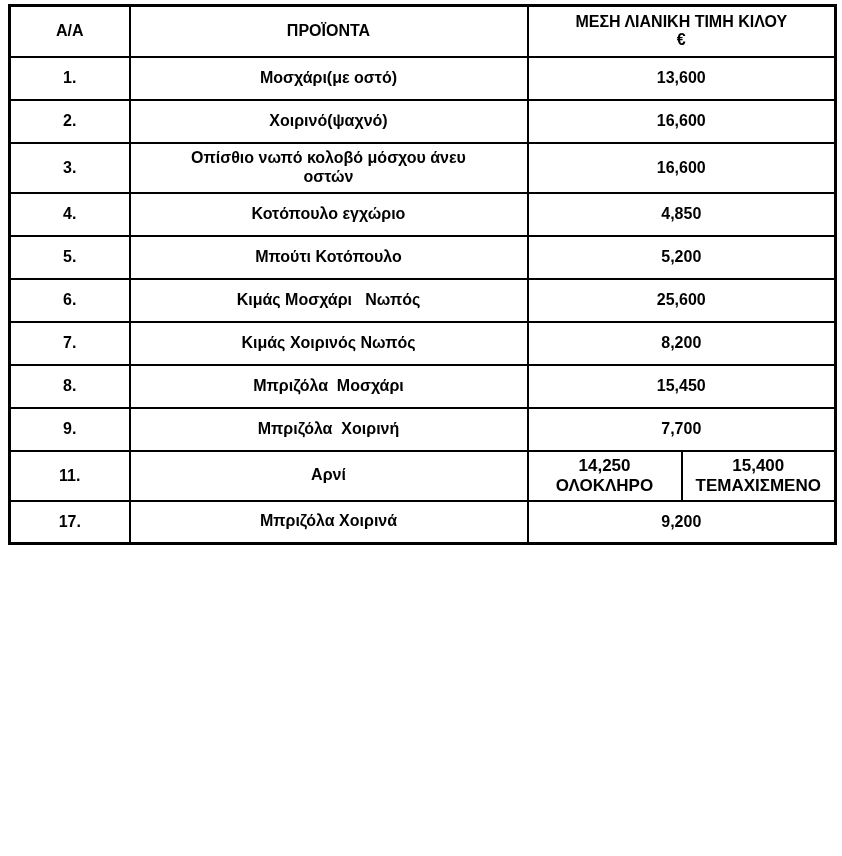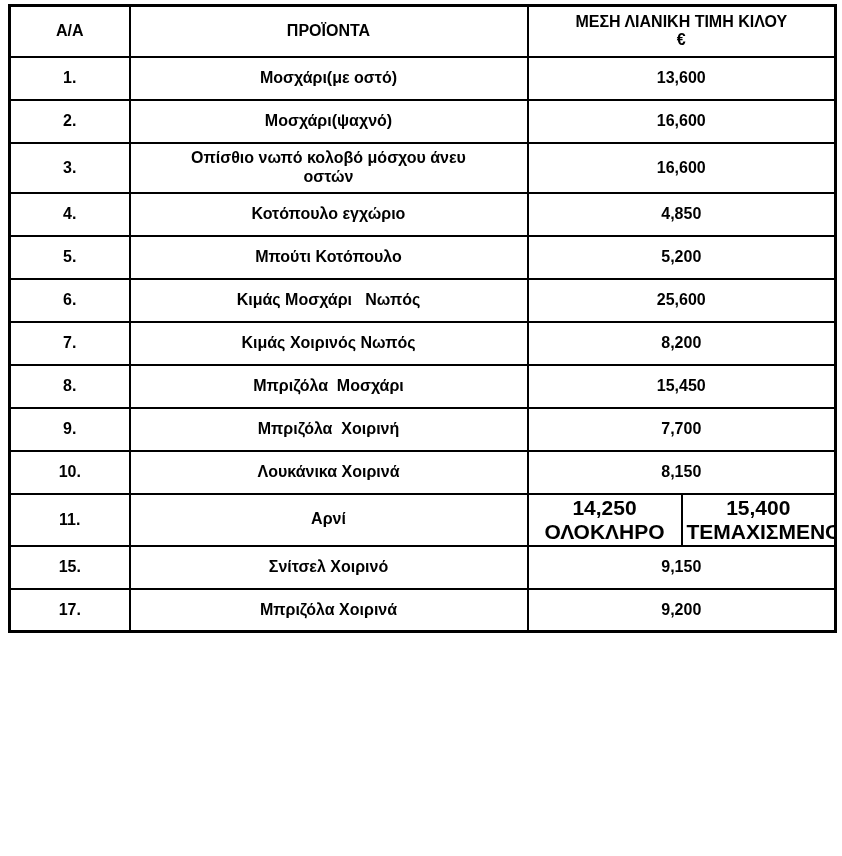--- a/index.html
+++ b/index.html
@@ -30,21 +30,21 @@
     font-size: 16px;
     padding: 1px 4px;
     box-sizing: border-box;
     overflow: hidden;
   }
   tr.row-h { height: 51px; }
   tr.row-n { height: 43px; }
   tr.row-tall { height: 50px; }
   .c-prod { white-space: pre-wrap; line-height: 1.18; }
   .price-head-line { line-height: 1.15; }
-  .split-line { line-height: 1.15; font-size: 21px; }
+  .split-line { line-height: 1.15; font-size: 17px; }
 </style>
 </head>
 <body>
 
 <div class="page">
   <table class="price-table">
     <colgroup>
       <col style="width:120px">
       <col style="width:398px">
       <col style="width:154px">
@@ -61,21 +61,21 @@
       </tr>
     </thead>
     <tbody>
       <tr class="row-n">
         <td>1.</td>
         <td class="c-prod">Μοσχάρι(με οστό)</td>
         <td colspan="2">13,600</td>
       </tr>
       <tr class="row-n">
         <td>2.</td>
-        <td class="c-prod">Μοσχάρι(ψαχνό)</td>
+        <td class="c-prod">Χοιρινό(ψαχνό)</td>
         <td colspan="2">16,600</td>
       </tr>
       <tr class="row-tall">
         <td>3.</td>
         <td class="c-prod">Οπίσθιο νωπό κολοβό μόσχου άνευ
 οστών</td>
         <td colspan="2">16,600</td>
       </tr>
       <tr class="row-n">
         <td>4.</td>
@@ -100,42 +100,32 @@
       <tr class="row-n">
         <td>8.</td>
         <td class="c-prod">Μπριζόλα  Μοσχάρι</td>
         <td colspan="2">15,450</td>
       </tr>
       <tr class="row-n">
         <td>9.</td>
         <td class="c-prod">Μπριζόλα  Χοιρινή</td>
         <td colspan="2">7,700</td>
       </tr>
-      <tr class="row-n">
-        <td>10.</td>
-        <td class="c-prod">Λουκάνικα Χοιρινά</td>
-        <td colspan="2">8,150</td>
-      </tr>
       <tr class="row-tall">
         <td>11.</td>
         <td class="c-prod">Αρνί</td>
         <td>
           <div class="split-line">14,250</div>
           <div class="split-line">ΟΛΟΚΛΗΡΟ</div>
         </td>
         <td>
           <div class="split-line">15,400</div>
           <div class="split-line">ΤΕΜΑΧΙΣΜΕΝΟ</div>
         </td>
       </tr>
       <tr class="row-n">
-        <td>15.</td>
-        <td class="c-prod">Σνίτσελ Χοιρινό</td>
-        <td colspan="2">9,150</td>
-      </tr>
-      <tr class="row-n">
         <td>17.</td>
         <td class="c-prod">Μπριζόλα Χοιρινά</td>
         <td colspan="2">9,200</td>
       </tr>
     </tbody>
   </table>
 </div>
 
 </body></html>

